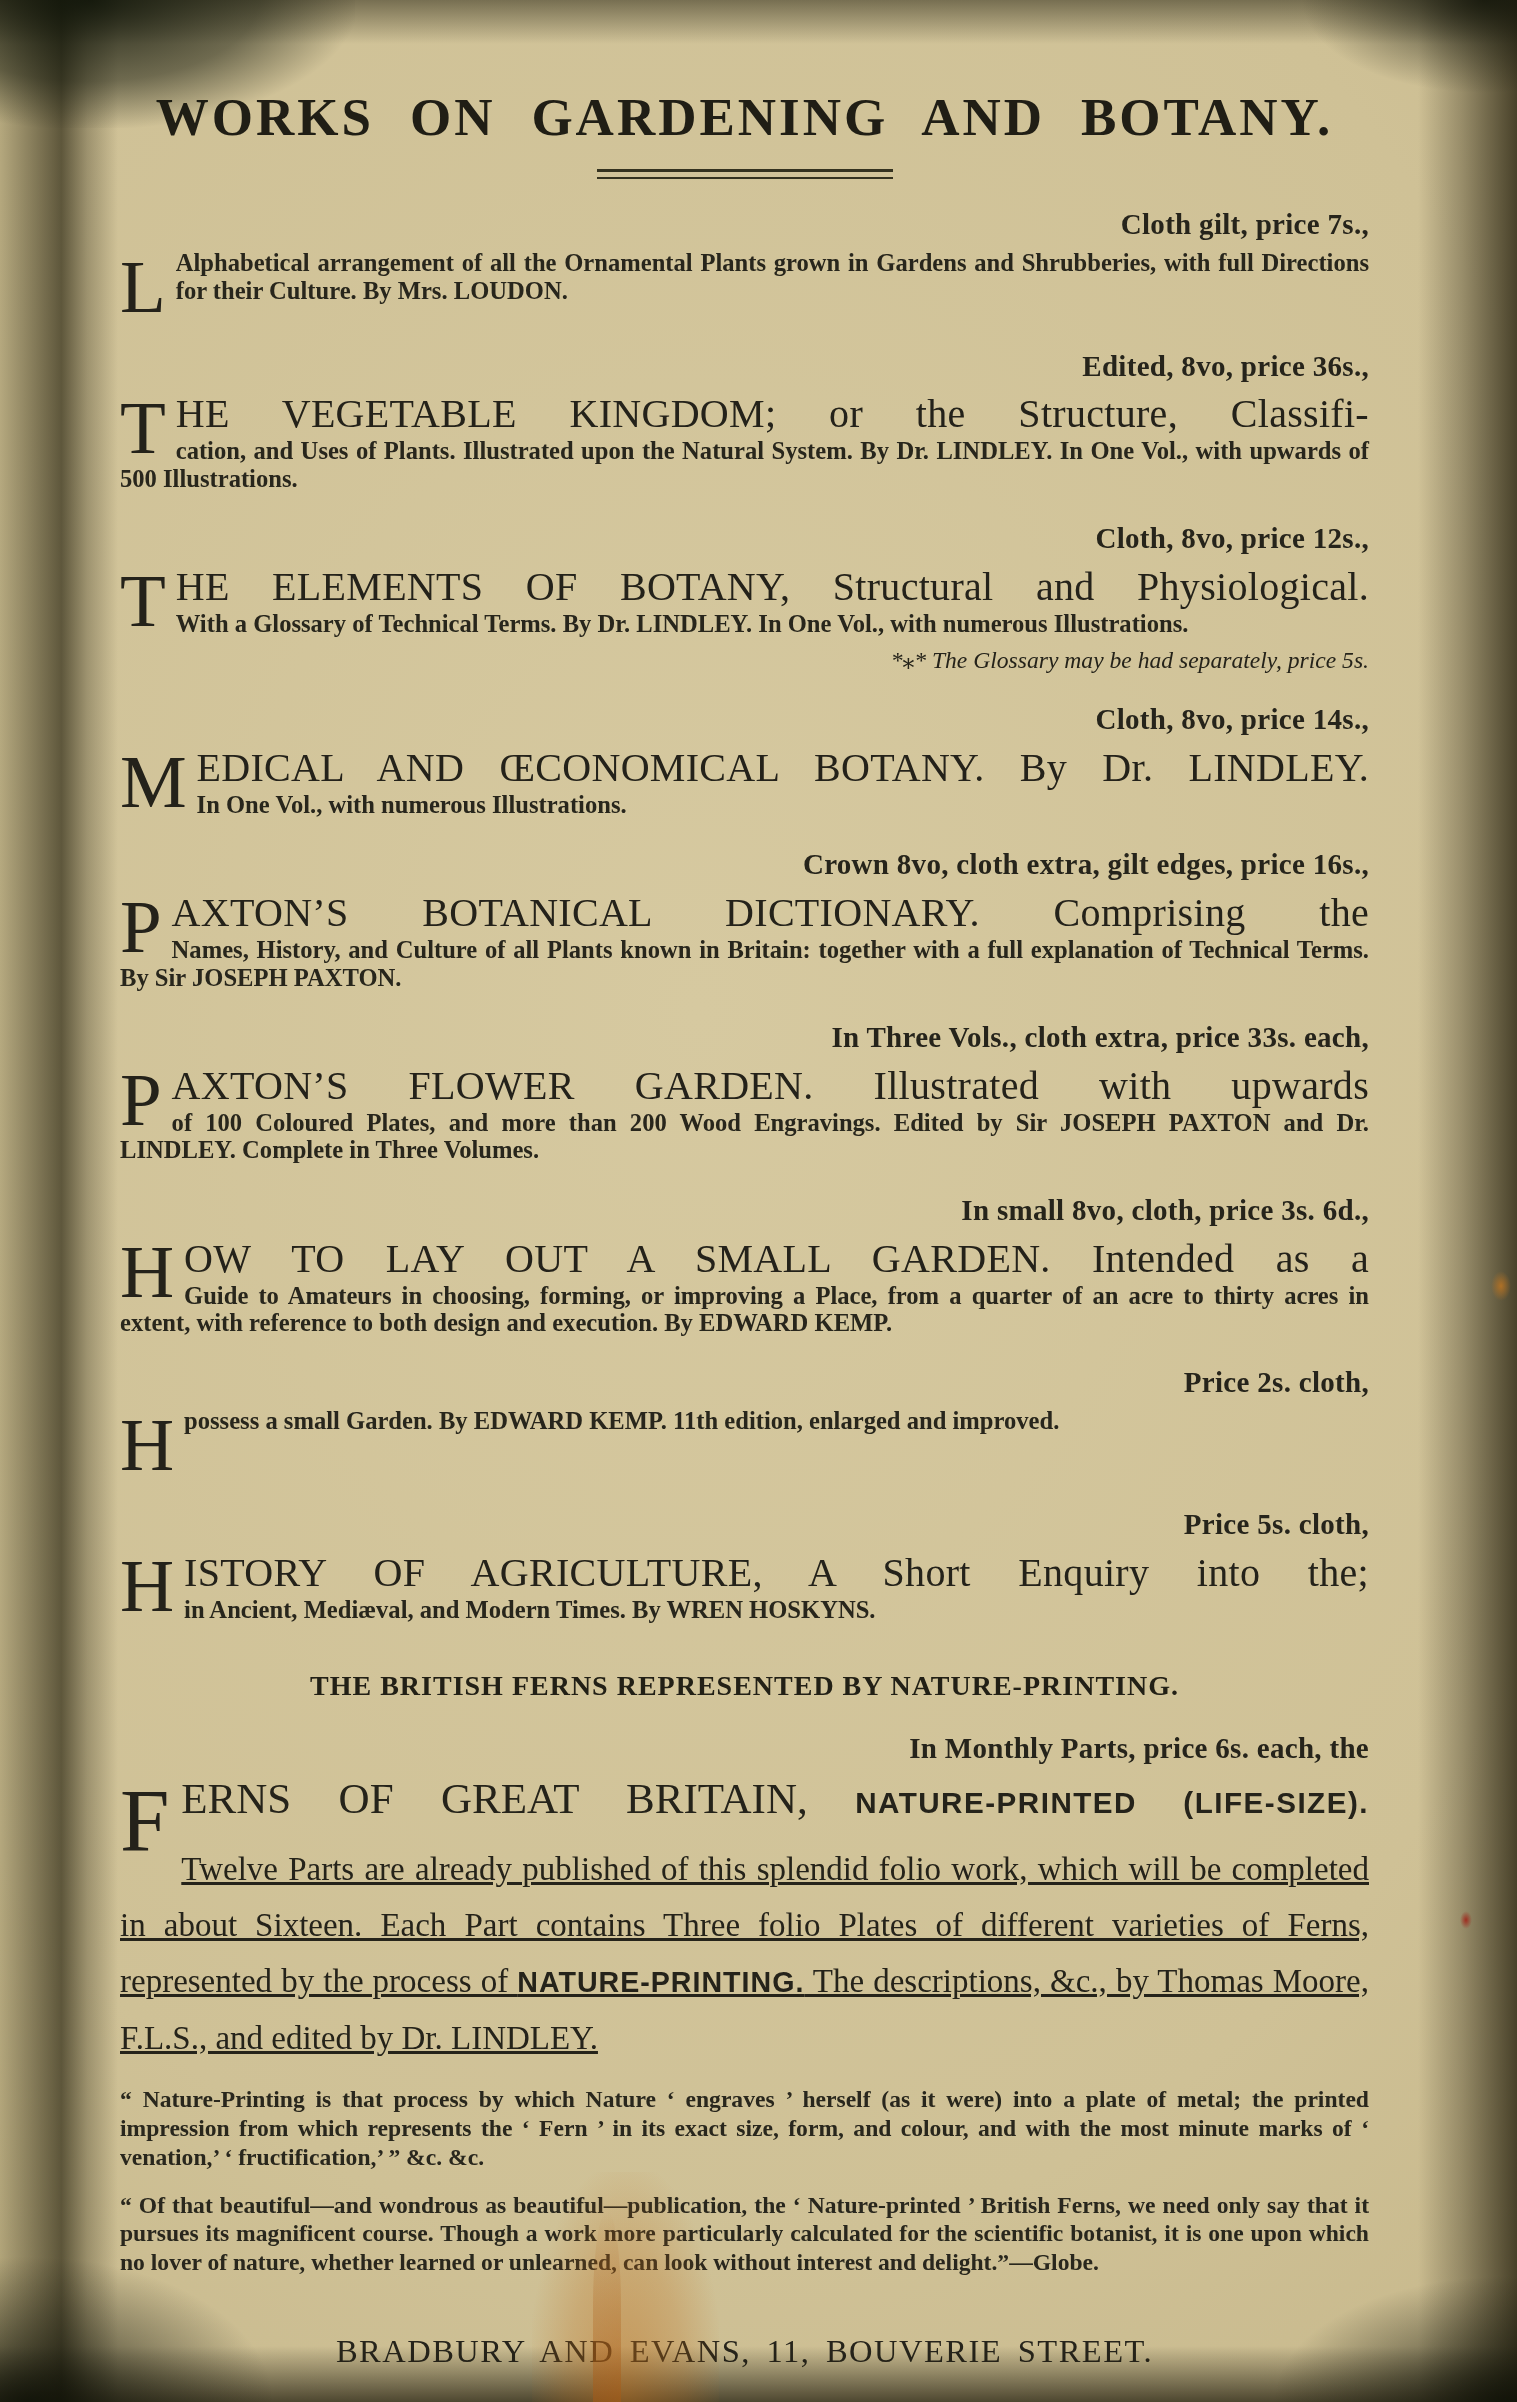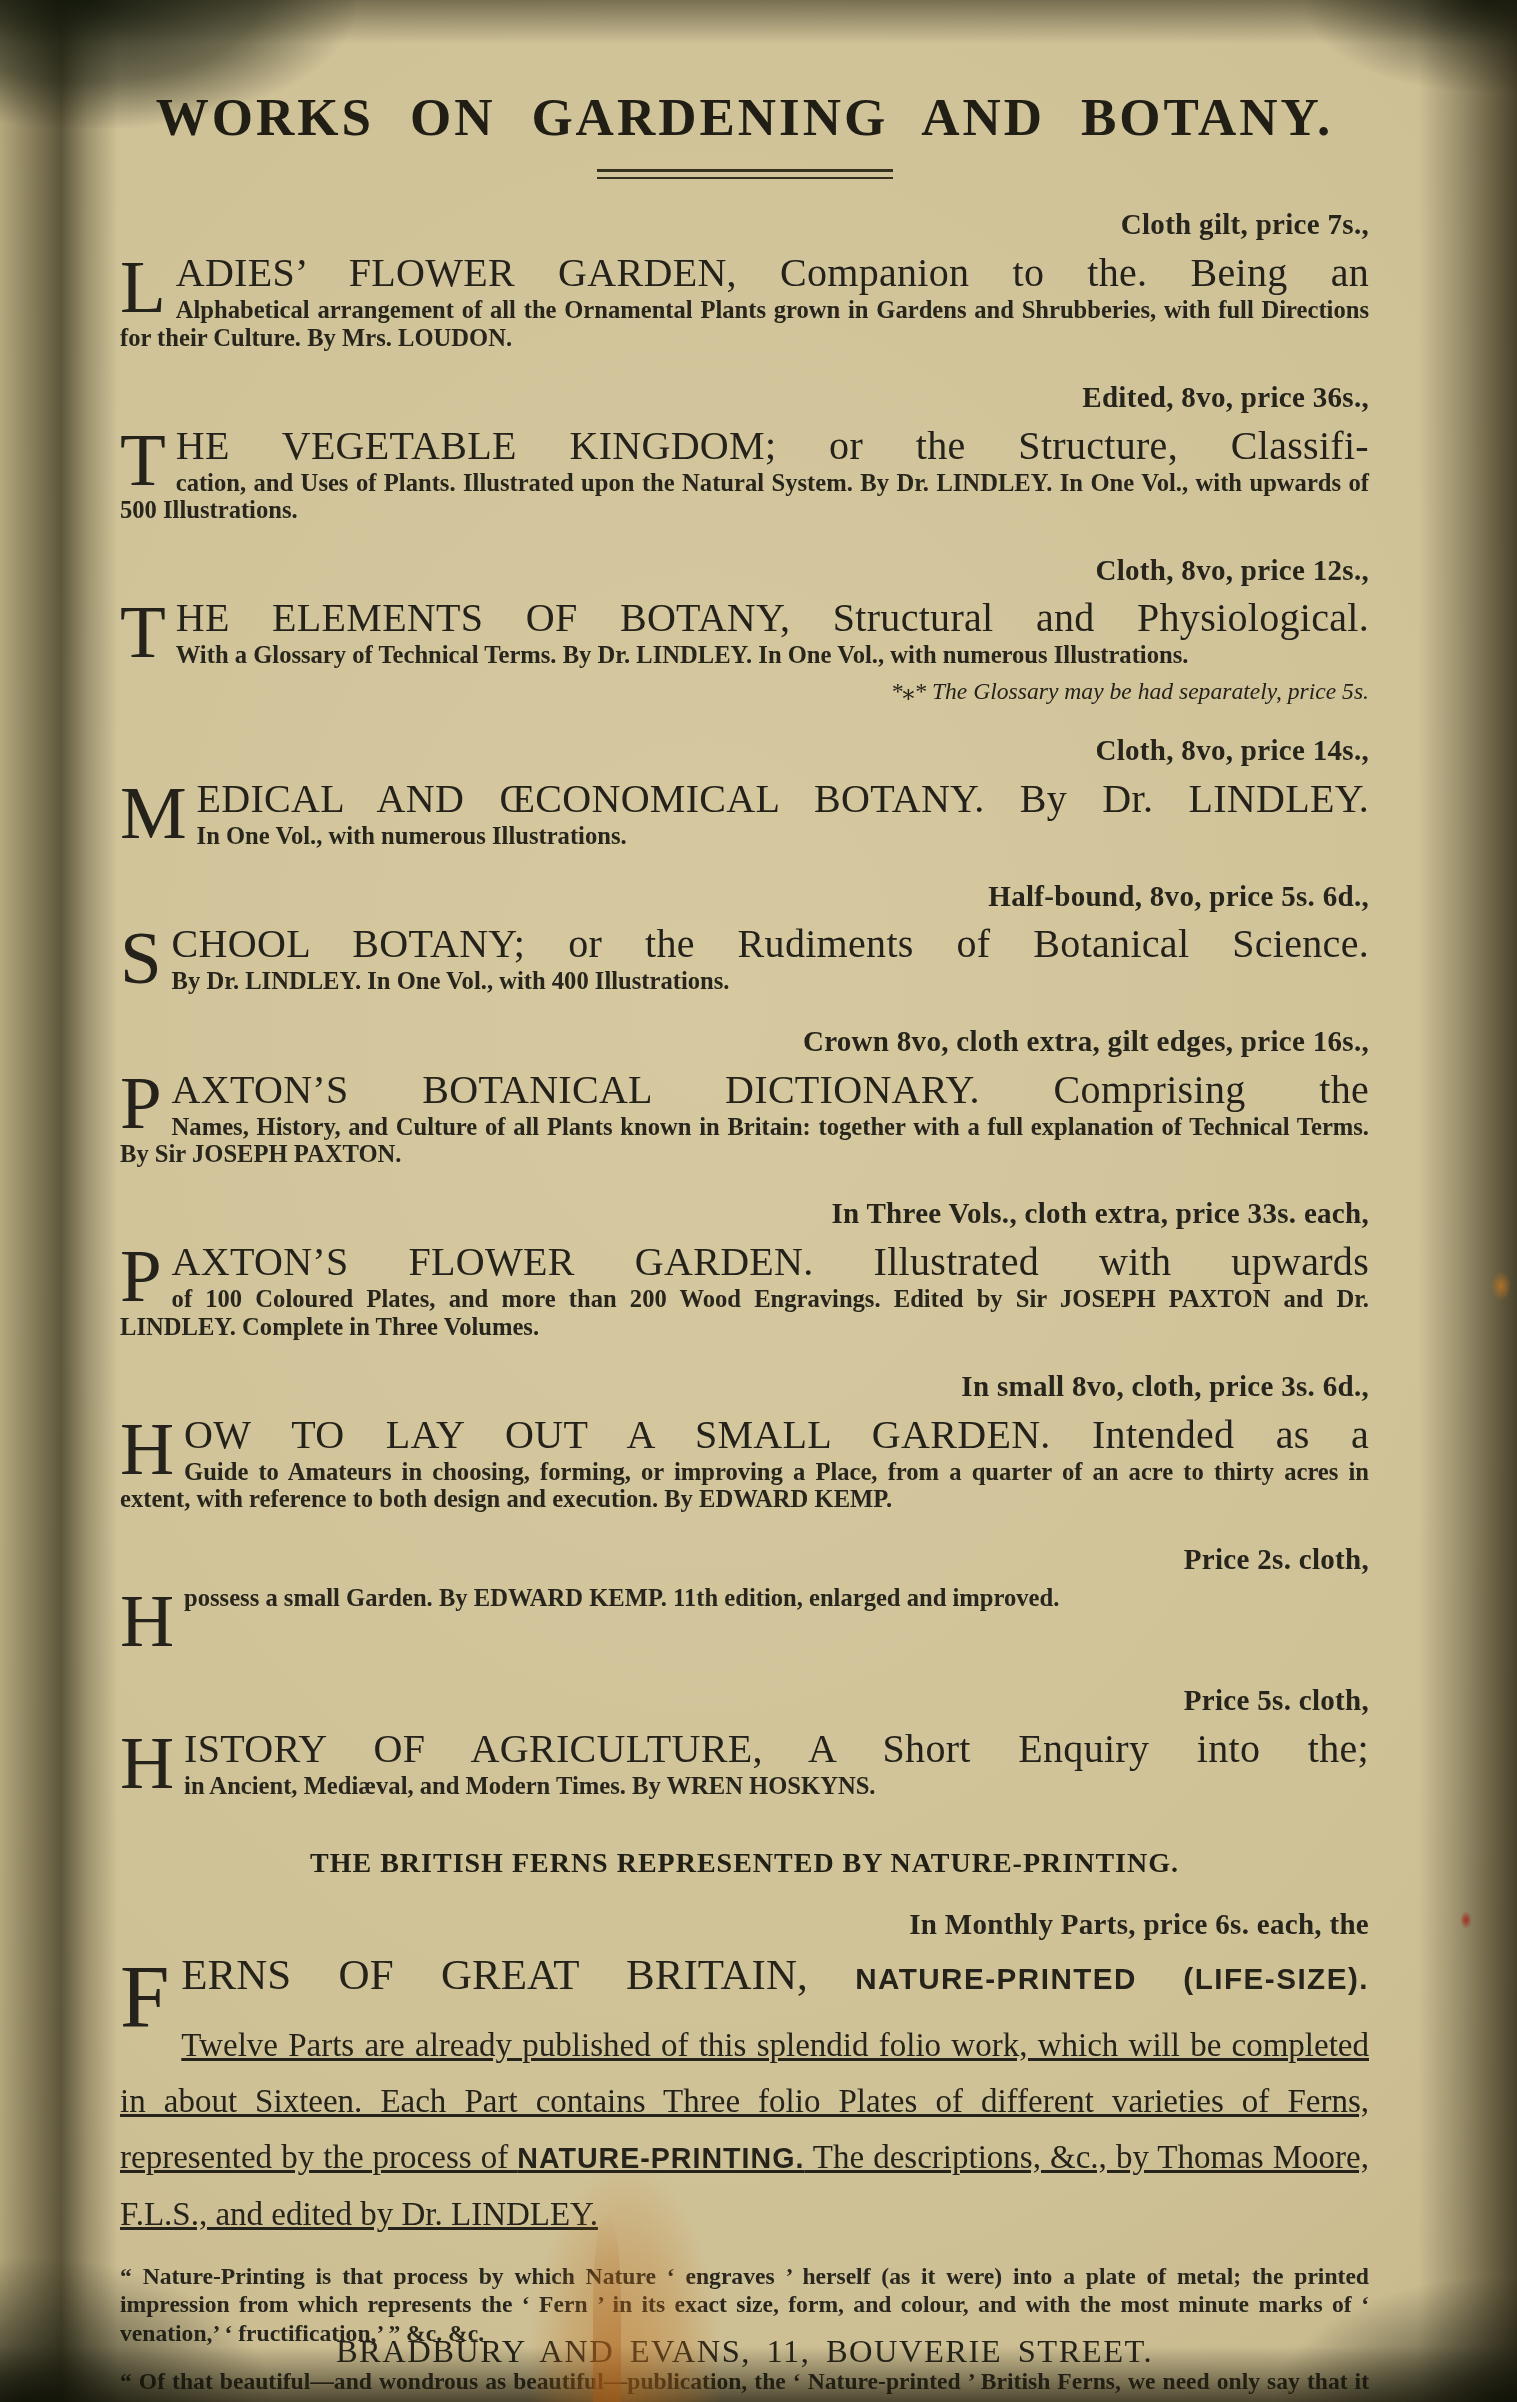--- a/index.html
+++ b/index.html
@@ -118,21 +118,20 @@
 <div class="page">
   <div class="content">
 
     <h1 class="page-title">WORKS ON GARDENING AND BOTANY.</h1>
     <div class="double-rule"></div>
 
     <section class="entry">
       <div class="price">Cloth gilt, price 7s.,</div>
       <div class="entry-main">
         <span class="dropcap">L</span>
-        <div class="entry-head">ADIES’ FLOWER GARDEN, Companion to the.  Being an</div>
         <div class="entry-body">Alphabetical arrangement of all the Ornamental Plants grown in Gardens and Shrubberies, with full Directions for their Culture.  By Mrs. LOUDON.</div>
 
       </div>
     </section>
 
     <section class="entry">
       <div class="price">Edited, 8vo, price 36s.,</div>
       <div class="entry-main">
         <span class="dropcap">T</span>
         <div class="entry-head">HE VEGETABLE KINGDOM; or the Structure, Classifi-</div>
@@ -154,29 +153,20 @@
     <section class="entry">
       <div class="price">Cloth, 8vo, price 14s.,</div>
       <div class="entry-main">
         <span class="dropcap">M</span>
         <div class="entry-head">EDICAL AND ŒCONOMICAL BOTANY.  By Dr. LINDLEY.</div>
         <div class="entry-body">In One Vol., with numerous Illustrations.</div>
 
       </div>
     </section>
 
-    <section class="entry">
-      <div class="price">Half-bound, 8vo, price 5s. 6d.,</div>
-      <div class="entry-main">
-        <span class="dropcap">S</span>
-        <div class="entry-head">CHOOL BOTANY; or the Rudiments of Botanical Science.</div>
-        <div class="entry-body">By Dr. LINDLEY.  In One Vol., with 400 Illustrations.</div>
-
-      </div>
-    </section>
 
     <section class="entry">
       <div class="price">Crown 8vo, cloth extra, gilt edges, price 16s.,</div>
       <div class="entry-main">
         <span class="dropcap">P</span>
         <div class="entry-head">AXTON’S BOTANICAL DICTIONARY.  Comprising the</div>
         <div class="entry-body">Names, History, and Culture of all Plants known in Britain: together with a full explanation of Technical Terms.  By Sir JOSEPH PAXTON.</div>
 
       </div>
     </section>

